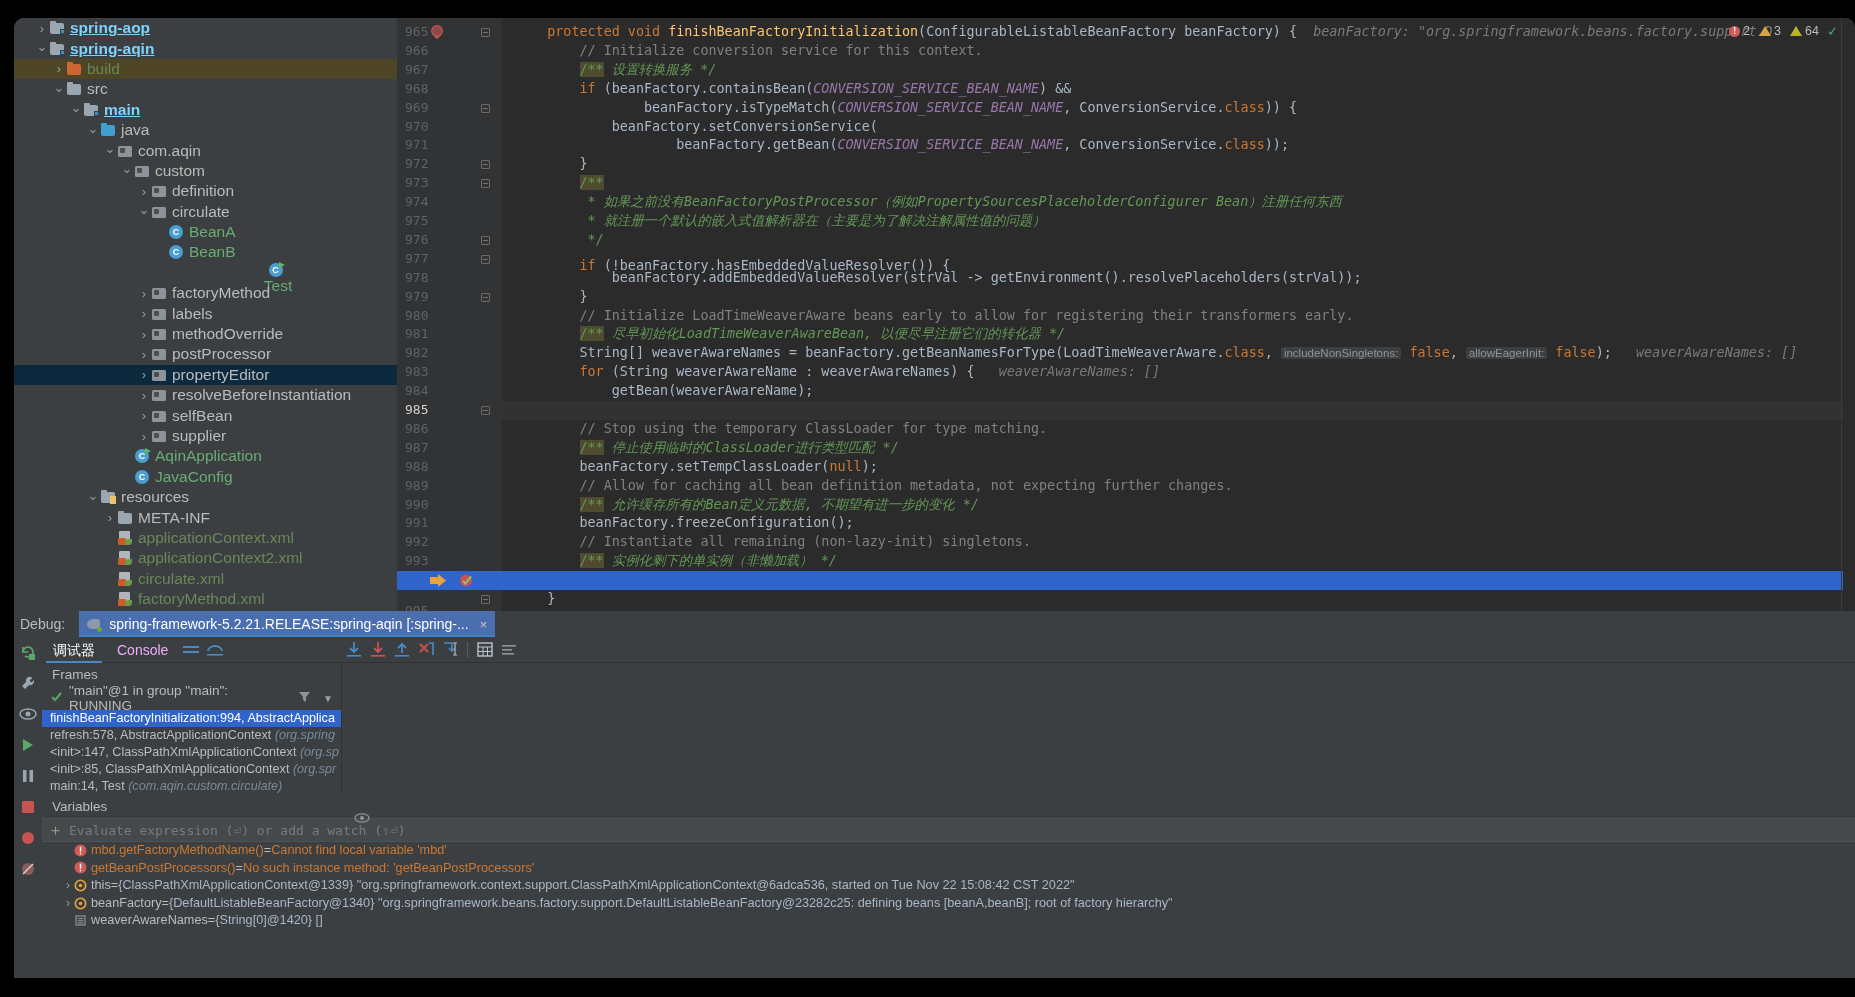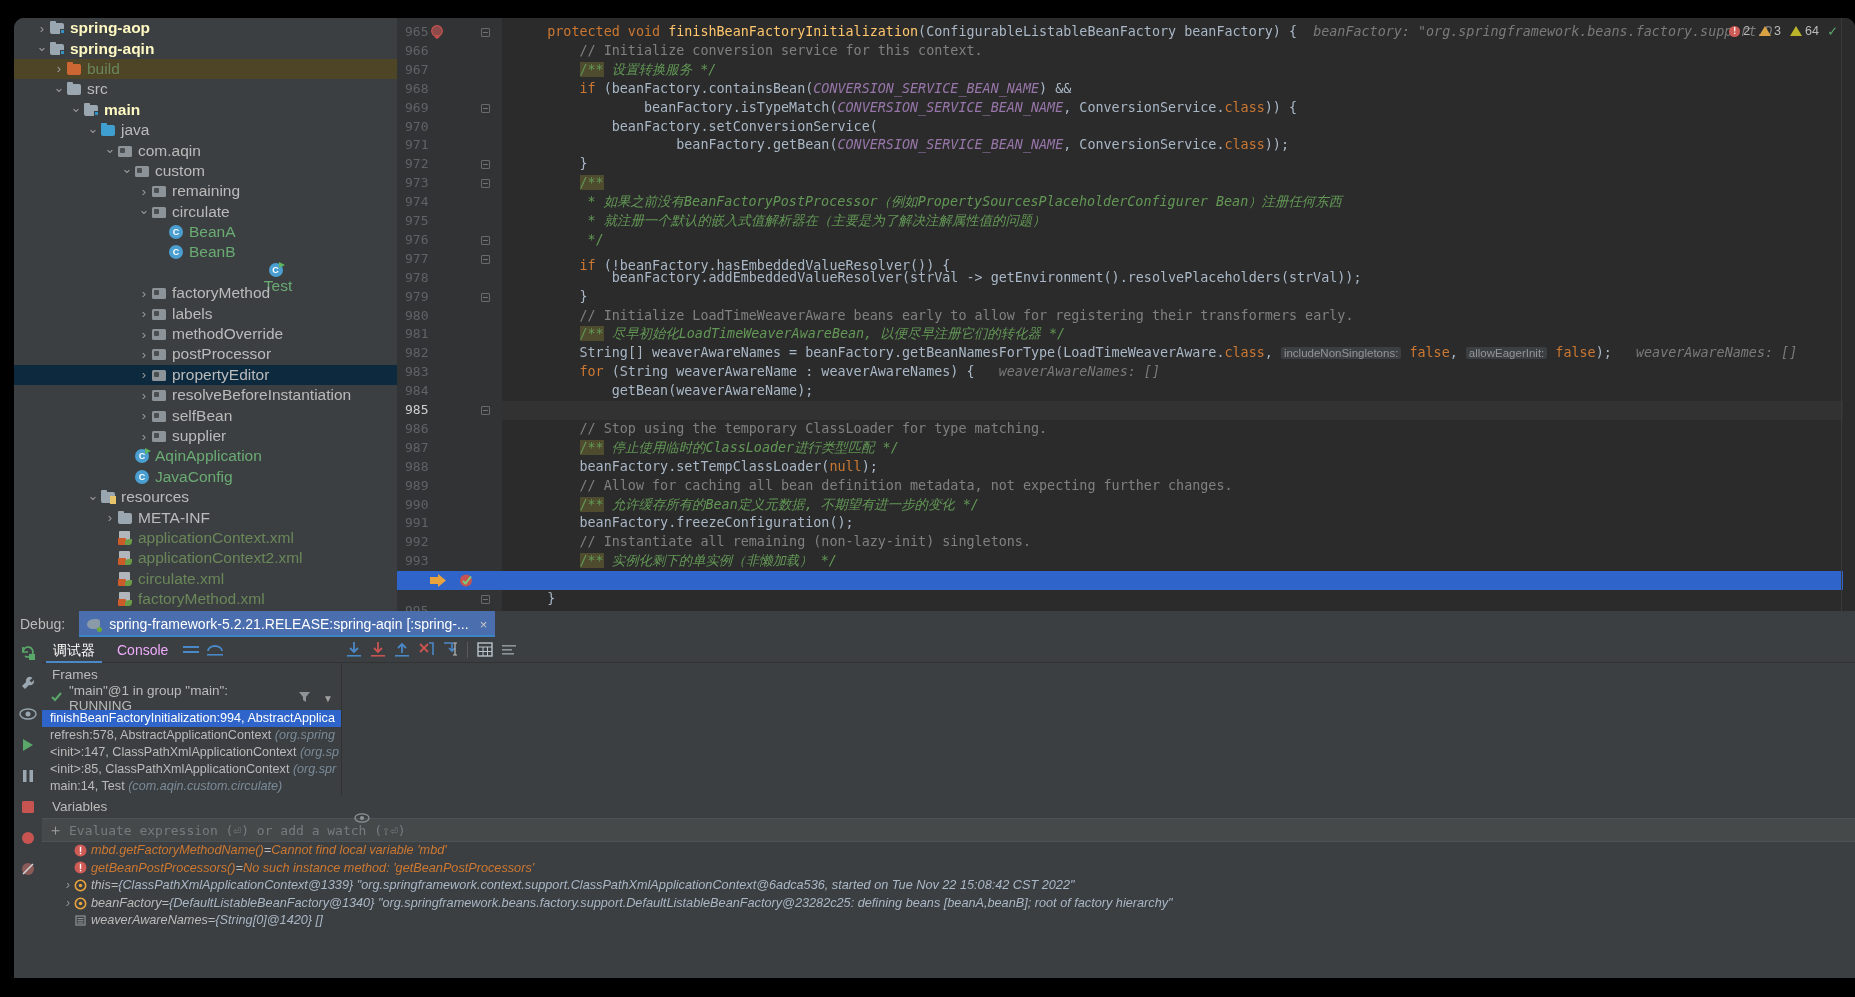--- a/index.html
+++ b/index.html
@@ -47,21 +47,21 @@
     padding-left: 4px;
   }
   .trow .arrow {
     width: 14px; flex-shrink: 0;
     color: #9a9a9a; font-size: 11px;
     text-align: center;
     line-height: 1;
   }
   .trow .arrow.none { visibility: hidden; }
   .tlabel { margin-left: 5px; }
-  .bold { font-weight: bold; color: #fef9c3; }
+  .bold { font-weight: bold; color: #7dd3fc; text-decoration: underline; }
   .grn { color: #6a8759; }
   .jclass { color: #6aab73; }
   .ico { width: 16px; height: 14px; flex-shrink: 0; position: relative; display:inline-block;}
   
   .ico.folder::before {
     content:""; position:absolute; left:1px; top:2px;
     width:14px; height:11px; border-radius:1.5px 2px 2px 2px;
     background:#9aa7b0;
   }
   .ico.folder::after {
@@ -259,21 +259,20 @@
     border-top:1px solid #4e5254; border-bottom:1px solid #4e5254;
     background:#45494a; padding-left:6px; position:relative;
   }
   #watch-input .ph { color:#777b7d; font-size:13px; font-family:"DejaVu Sans Mono",monospace;}
   #java-badge { position:absolute; right:8px; color:#a9b7c6; font-size:12.5px; }
   .var-row {
     height:17.6px; line-height:17.6px; font-size:12.7px;
     display:flex; align-items:center; white-space:nowrap;
     padding-left:20px; color:#bbbbbb;
     font-family:"Liberation Sans",sans-serif;
-    font-style:italic;
   }
   .var-row .tw { width:12px; color:#9a9a9a; font-size:9px; text-align:center; flex-shrink:0;}
   .var-row .vico { width:14px; flex-shrink:0; position:relative; height:14px; margin-right:3px;}
   .var-name { color:#bbbbbb; }
   .var-err { color:#cc7832; }
   .var-eq { color:#bbbbbb; }
   .var-obj { color:#a9b7c6; }
   
   #editor-scroll {
     position:absolute; top:0; right:0; width:12px; bottom:0; background:#2b2b2b;
@@ -330,21 +329,21 @@
             <span class="tlabel">com.aqin</span>
           </div>
           <div class="trow" style="padding-left: 106px;">
             <span class="arrow" style="font-size: 13px; position: relative; top: -2px;">⌄</span>
             <span class="ico pkg"></span>
             <span class="tlabel">custom</span>
           </div>
           <div class="trow" style="padding-left: 123px;">
             <span class="arrow" style="font-size: 13px;">›</span>
             <span class="ico pkg"></span>
-            <span class="tlabel">remaining</span>
+            <span class="tlabel">definition</span>
           </div>
           <div class="trow" style="padding-left: 123px;">
             <span class="arrow" style="font-size: 13px; position: relative; top: -2px;">⌄</span>
             <span class="ico pkg"></span>
             <span class="tlabel">circulate</span>
           </div>
           <div class="trow" style="padding-left: 140px;">
             <span class="arrow none"></span>
             <span class="ico cls"></span>
             <span class="tlabel jclass">BeanA</span>

